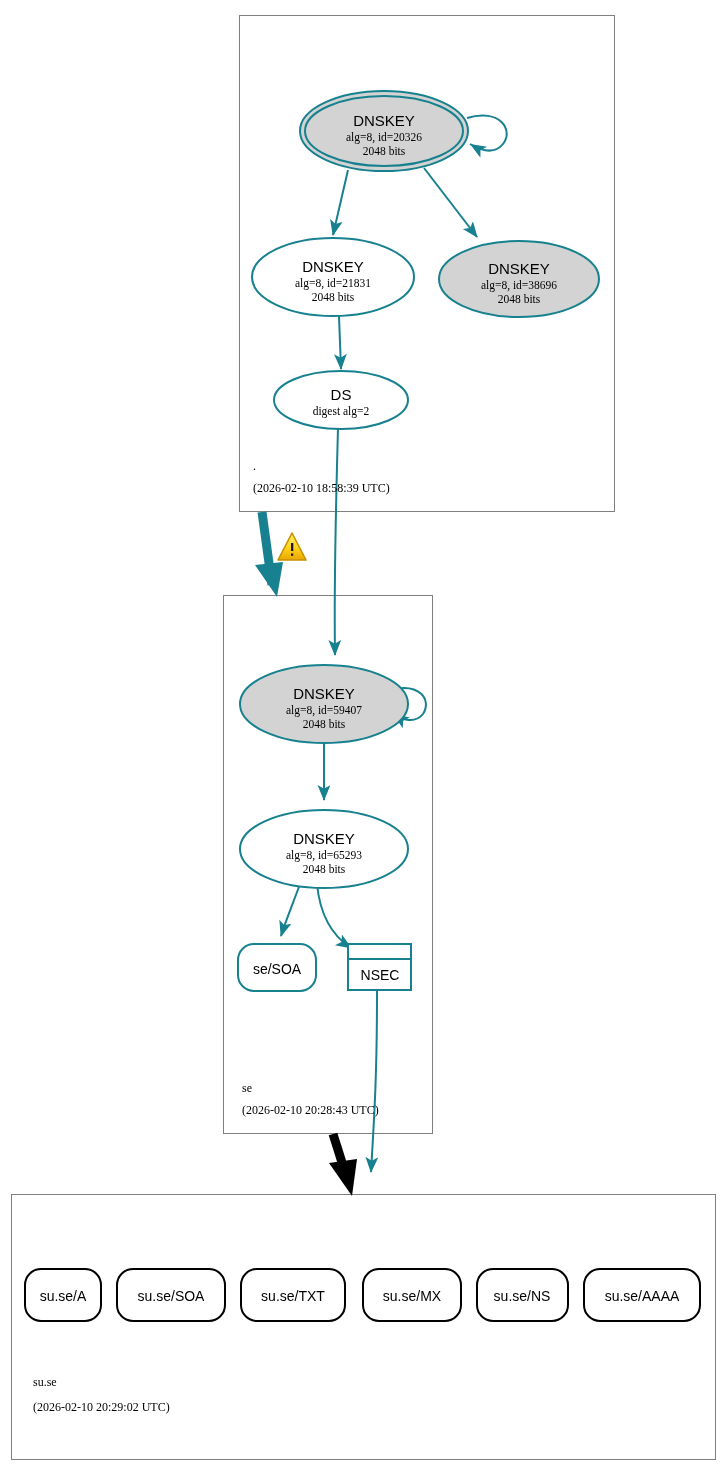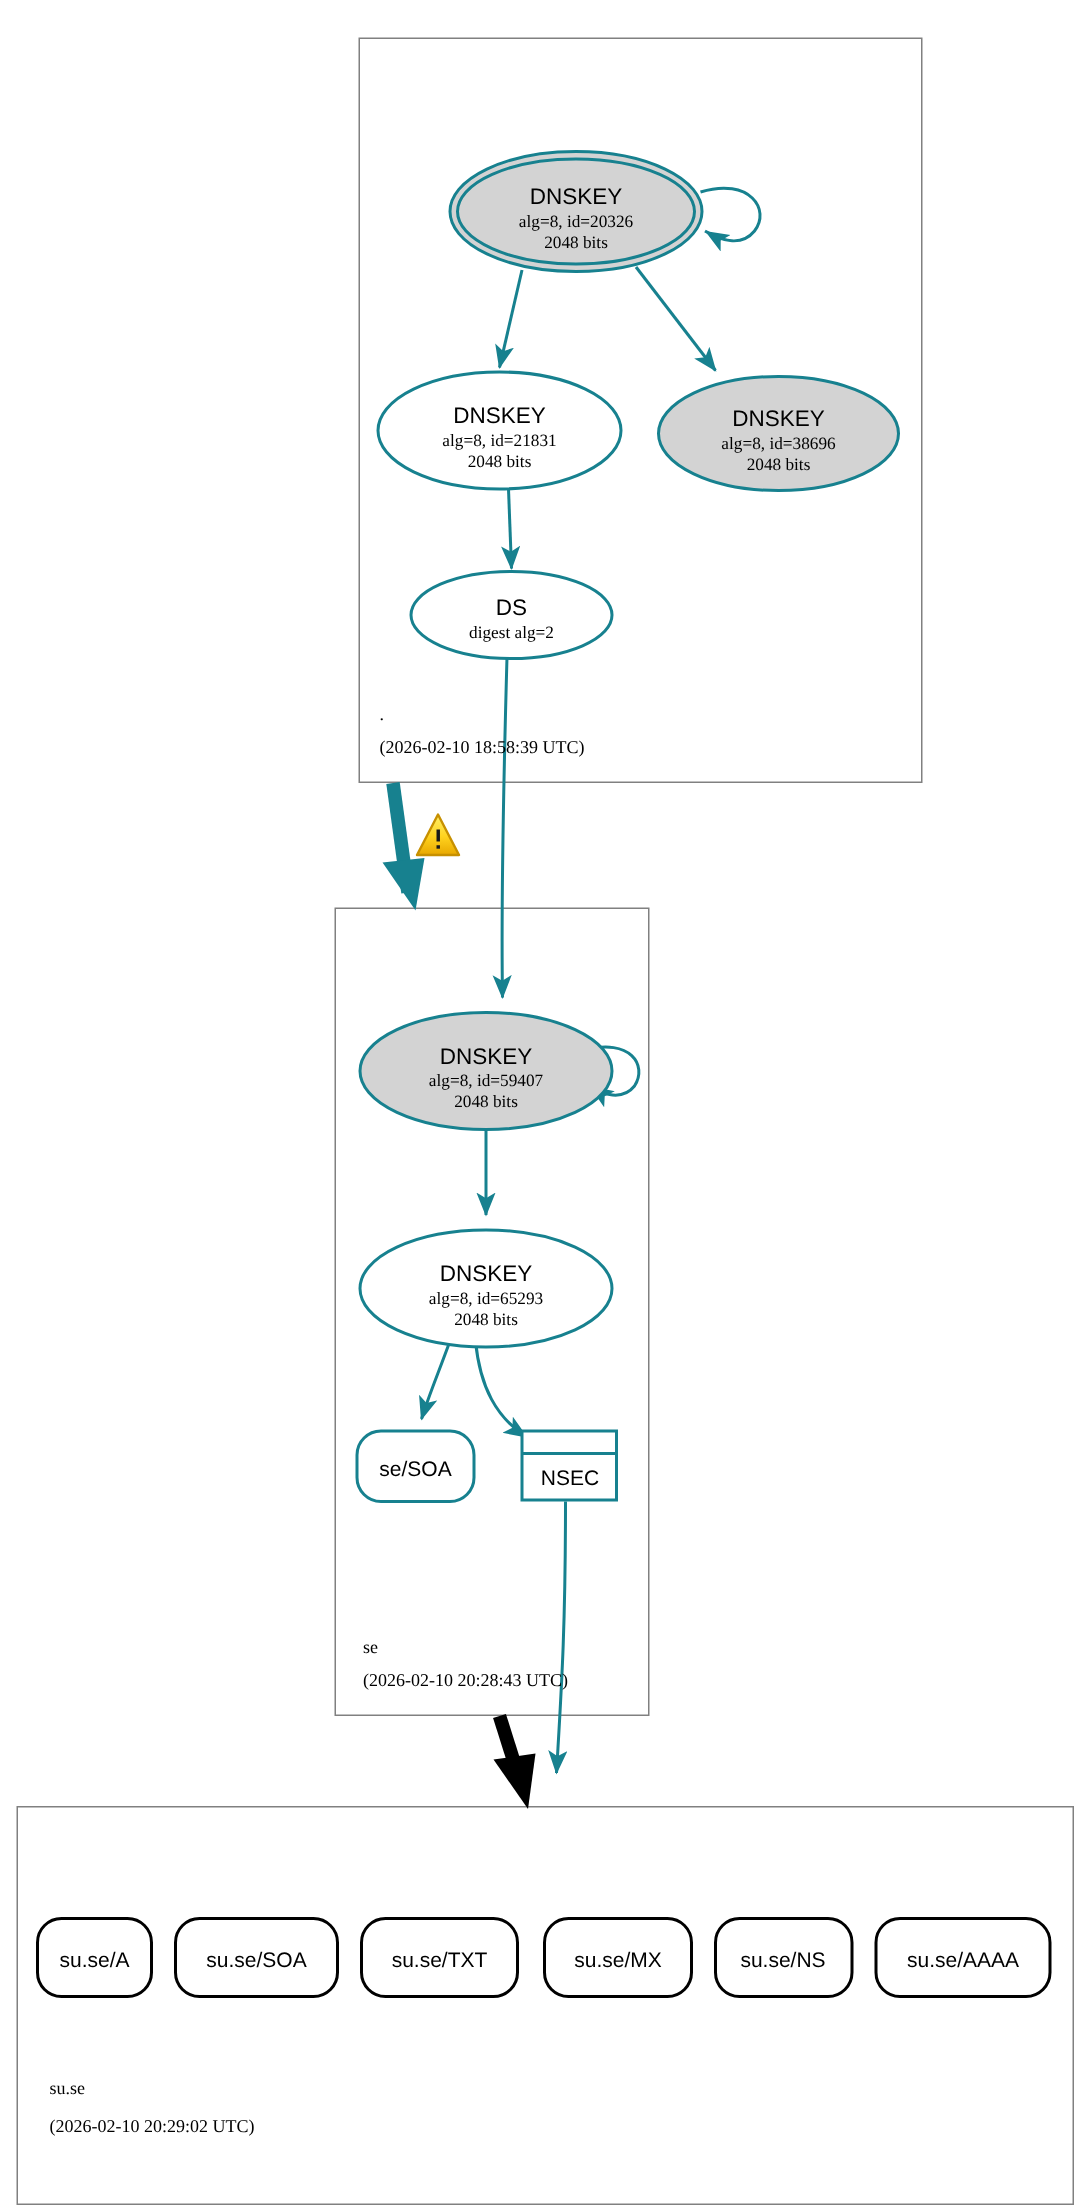--- a/index.html
+++ b/index.html
@@ -1,18 +1,18 @@
 <!DOCTYPE html>
 <html><head>
 <meta charset="utf-8">
 <style>
   html,body{margin:0;padding:0;background:#ffffff;}
   body{width:727px;height:1473px;position:relative;
        font-family:"Liberation Sans", sans-serif;}
-  #stage{position:absolute;left:0;top:10px;width:727px;height:1140px;border-radius:11px;}
+  #stage{position:absolute;left:0;top:0;width:727px;height:1140px;border-radius:11px;}
   svg{position:absolute;left:0;top:0;}
   .zone-box{fill:none;stroke:#808080;stroke-width:1;}
   .node-teal{stroke:#17818f;stroke-width:2;}
   .node-black{stroke:#000000;stroke-width:2;fill:#ffffff;}
   .fill-gray{fill:#d3d3d3;}
   .fill-white{fill:#ffffff;}
   .edge-teal{stroke:#17818f;stroke-width:2;fill:none;}
   .edge-teal-thick{stroke:#17818f;stroke-width:9;fill:none;}
   .edge-black-thick{stroke:#000000;stroke-width:9;fill:none;}
   text{fill:#000000;}

